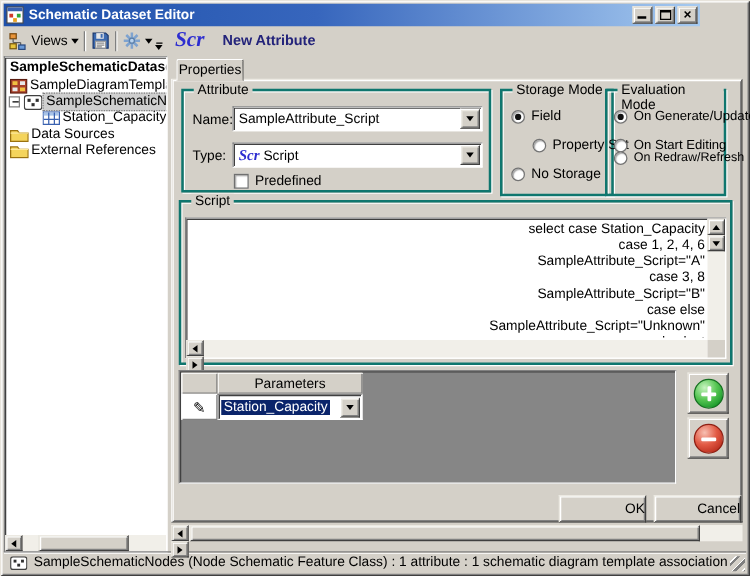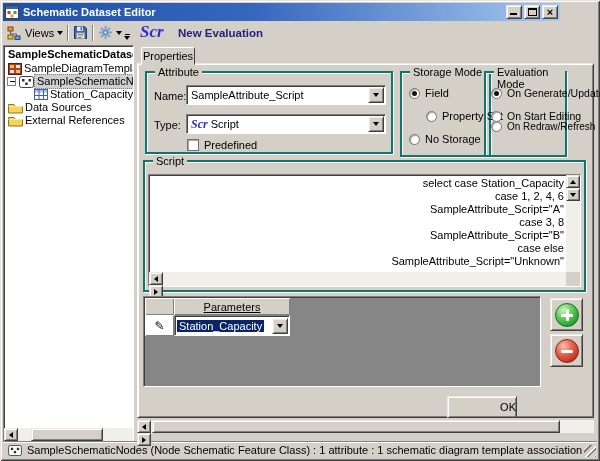--- a/index.html
+++ b/index.html
@@ -61,21 +61,21 @@
         background:#d4d0c8;border:1px solid;border-color:#fff #404040 #404040 #fff;box-shadow:inset 1px 1px 0 #ece9e2, inset -1px -1px 0 #808080;}
   .chk{width:12px;height:12px;background:#fff;border:1px solid #707070;box-shadow:inset 1px 1px 1px rgba(0,0,0,.35);}
   .radio-row{position:absolute;display:flex;align-items:center;white-space:nowrap;}
   .radio{width:11px;height:11px;border-radius:50%;background:#fff;border:1px solid #737373;box-shadow:inset 1px 1px 1px rgba(0,0,0,.35);margin-right:5px;flex:none;position:relative;}
   .radio.on::after{content:"";position:absolute;left:2px;top:2px;width:5px;height:5px;border-radius:50%;background:#111;}
   
   .codebox{position:absolute;left:3px;top:12px;right:3px;bottom:3px;background:#fff;border:1px solid;border-color:#808080 #fff #fff #808080;box-shadow:inset 1px 1px 0 #404040;}
   .code{position:absolute;left:3px;top:2px;right:16px;bottom:16px;white-space:pre;line-height:13px;overflow:hidden;text-align:right;}
   
   .grid{background:#868686;border:1px solid;border-color:#808080 #fff #fff #808080;box-shadow:inset 1px 1px 0 #404040;}
-  .gcell{position:absolute;background:#d4d0c8;box-shadow:inset 1px 1px 0 #fff, inset -1px -1px 0 #808080;display:flex;align-items:center;justify-content:center;text-decoration:underline;}
+  .gcell{position:absolute;background:#d4d0c8;box-shadow:inset 1px 1px 0 #fff, inset -1px -1px 0 #808080;display:flex;align-items:center;justify-content:center;}
   .rowind{position:absolute;background:#d4d0c8;box-shadow:inset 1px 1px 0 #fff, inset -1px -1px 0 #808080;display:flex;align-items:center;justify-content:center;}
   .sel-text{background:#0a246a;color:#fff;padding:0 2px;white-space:nowrap;}
   
   .roundbtn{width:33px;height:33px;display:flex;align-items:center;justify-content:center;}
   .circle{width:24px;height:24px;border-radius:50%;position:relative;}
   .circle.green{background:radial-gradient(circle at 35% 28%,#c8f4c0,#57c653 45%,#1b9a2c 80%);border:1px solid #156f20;}
   .circle.red{background:radial-gradient(circle at 35% 28%,#f7c0b2,#e25b45 45%,#bd3120 80%);border:1px solid #8f2014;}
   .circle .h{position:absolute;left:5px;top:10.5px;width:12px;height:3px;background:#fff;border-radius:1px;}
   .circle .v{position:absolute;left:10.5px;top:5px;width:3px;height:12px;background:#fff;border-radius:1px;}
   .pushbtn{display:flex;align-items:center;justify-content:flex-end;font-size:11px;}
@@ -199,21 +199,21 @@
     <div class="sb" style="left:0;bottom:0;width:129px;height:13px">
       <div class="sbtn b3 abs" style="left:0;top:0">
           <span class="t-lf"></span>
         </div>
       <div class="thumb b3" style="left:27px;width:72px"></div>
       <div class="sbtn b3 abs" style="right:0;top:0"></div>
     </div>
   </div>
 
   <div class="abs hdr-scr scr-glyph">Scr</div>
-  <div class="abs hdr-title">New Evaluation</div>
+  <div class="abs hdr-title">New Attribute</div>
 
   <div class="abs tab">
     <span>Properties</span>
   </div>
   <div class="abs tabpage"></div>
 
   <div class="abs groove" style="left:145px;top:71px;width:248px;height:83px;z-index:4">
     <span class="legend">Attribute</span>
     <span class="lbl" style="left:7px;top:17px">Name:</span>
     <div class="combo" style="left:39px;top:12px;width:200px">
@@ -244,21 +244,21 @@
     <div class="radio-row" style="left:24px;top:37px">
       <span class="radio"></span>
       <span>Property Set</span>
     </div>
     <div class="radio-row" style="left:7px;top:60px">
       <span class="radio"></span>
       <span>No Storage</span>
     </div>
   </div>
 
-  <div class="abs groove" style="left:484px;top:71px;width:83px;height:86px;z-index:4">
+  <div class="abs groove" style="left:484px;top:71px;width:97px;height:86px;z-index:4">
     <span class="legend">Evaluation Mode</span>
     <div class="radio-row" style="left:5px;top:14px;font-size:10.5px">
       <span class="radio on"></span>
       <span>On Generate/Update</span>
     </div>
     <div class="radio-row" style="left:5px;top:37px;font-size:10.5px">
       <span class="radio"></span>
       <span>On Start Editing</span>
     </div>
     <div class="radio-row" style="left:5px;top:48px;font-size:10px">
@@ -324,20 +324,23 @@
   </div>
   <div class="abs roundbtn b3" style="left:550px;top:334px;z-index:4">
     <span class="circle red">
         <span class="h"></span>
       </span>
   </div>
 
   <div class="abs b3 pushbtn" style="left:447px;top:396px;width:70px;height:22px;z-index:4">
     <span>OK</span>
   </div>
+  <div class="abs b3 pushbtn" style="left:523px;top:396px;width:70px;height:22px;z-index:4">
+    <span>Cancel</span>
+  </div>
 
   <div class="sb abs" style="left:137px;top:420px;width:457px;height:13px;z-index:4">
     <div class="sbtn b3 abs" style="left:0;top:0">
         <span class="t-lf"></span>
       </div>
     <div class="thumb b3" style="left:15px;width:408px"></div>
     <div class="sbtn b3 abs" style="right:0;top:0">
         <span class="t-rt"></span>
       </div>
   </div>

